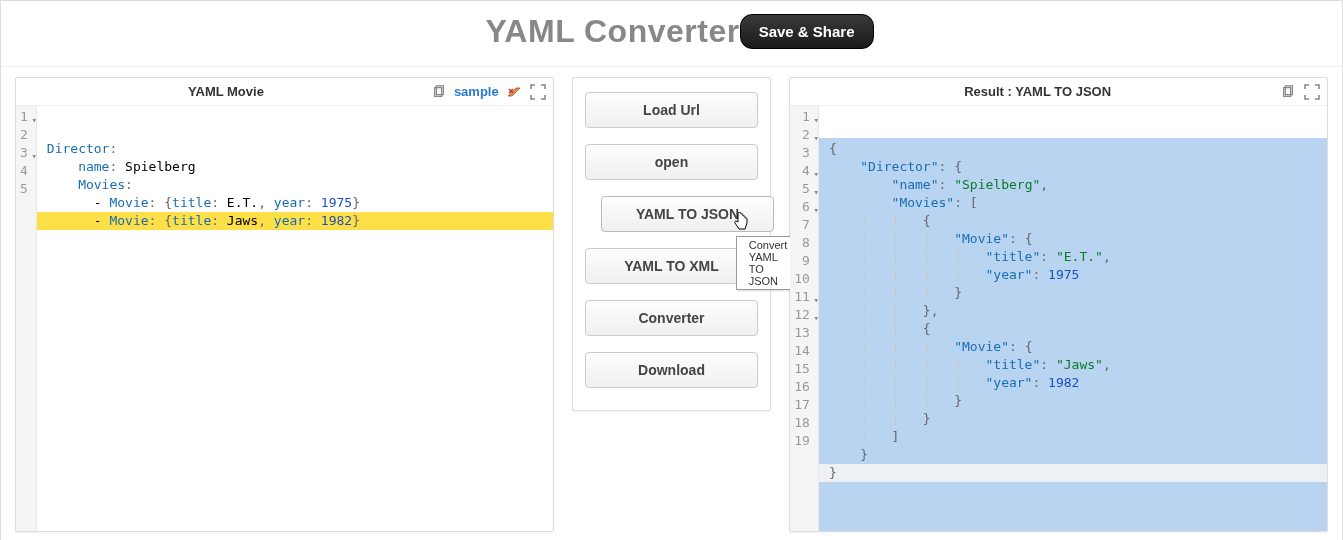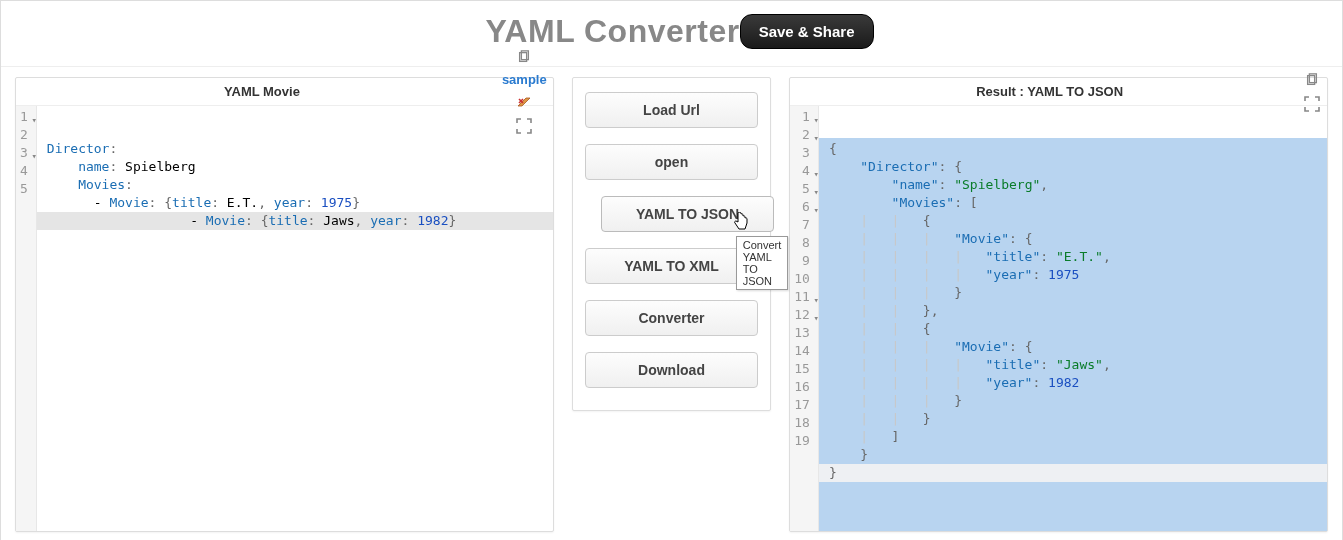--- a/index.html
+++ b/index.html
@@ -62,21 +62,21 @@
     border-bottom: 1px solid #eee;
     padding: 0 6px;
   }
   .panel-head .title {
     flex: 1;
     text-align: center;
     font-weight: bold;
     font-size: 13px;
     color: #333;
   }
-  .panel-head .tools { display: flex; align-items: center; gap: 6px; flex-direction: column; }
+  .panel-head .tools { display: flex; align-items: center; gap: 6px; }
   .tool-icon {
     width: 18px; height: 18px;
     display: inline-flex; align-items: center; justify-content: center;
     cursor: pointer;
     color: #777;
   }
   .sample-link { color: #2a7bd0; font-size: 13px; font-weight: bold; cursor: pointer; }
   .clear-icon svg { width: 16px; height: 16px; }
   .editor {
     display: flex;
@@ -105,21 +105,21 @@
     right: -9px;
     top: 3px;
   }
   .code {
     padding: 2px 0 2px 10px;
     flex: 1;
     position: relative;
     margin-top: 32px;
   }
   .code .cl { display: block; height: 18px; }
-  .hl-line { background: #e5e5e5; margin-left: -10px; padding-left: 10px; text-align: center; }
+  .hl-line { background: #fde047; margin-left: -10px; padding-left: 10px; }
   .tok-key { color: #1a6db3; }
   .tok-str { color: #0a7c2a; }
   .tok-num { color: #1a4fc1; }
   .tok-punc { color: #666; }
   .tok-yamlkey { color: #1a6db3; }
   .tok-yamlattr { color: #1a6db3; }
   .panel-right .code { background: #b8d4f0; }
   .panel-right .gutter { background: #f5f5f5; }
   .panel-right .code .cl:last-child { background: #fff; margin-left:-10px; padding-left:10px; }
   .indent-guide { color: #c8c8c8; }
@@ -138,21 +138,21 @@
     cursor: pointer;
     font-family: Arial;
   }
   .center-btn.active { border-color: #bbb; margin-left: 16px; }
 
   .tooltip {
     position: absolute;
     background: #fff;
     border: 1px solid #999;
     font-size: 11px;
-    padding: 2px 6px;
+    padding: 2px 12px;
     color: #333;
     font-family: Arial;
     box-shadow: 1px 1px 2px rgba(0,0,0,0.15);
   }
   .cursor {
     position: absolute;
     width: 16px; height: 20px;
     pointer-events: none;
   }
 </style>

